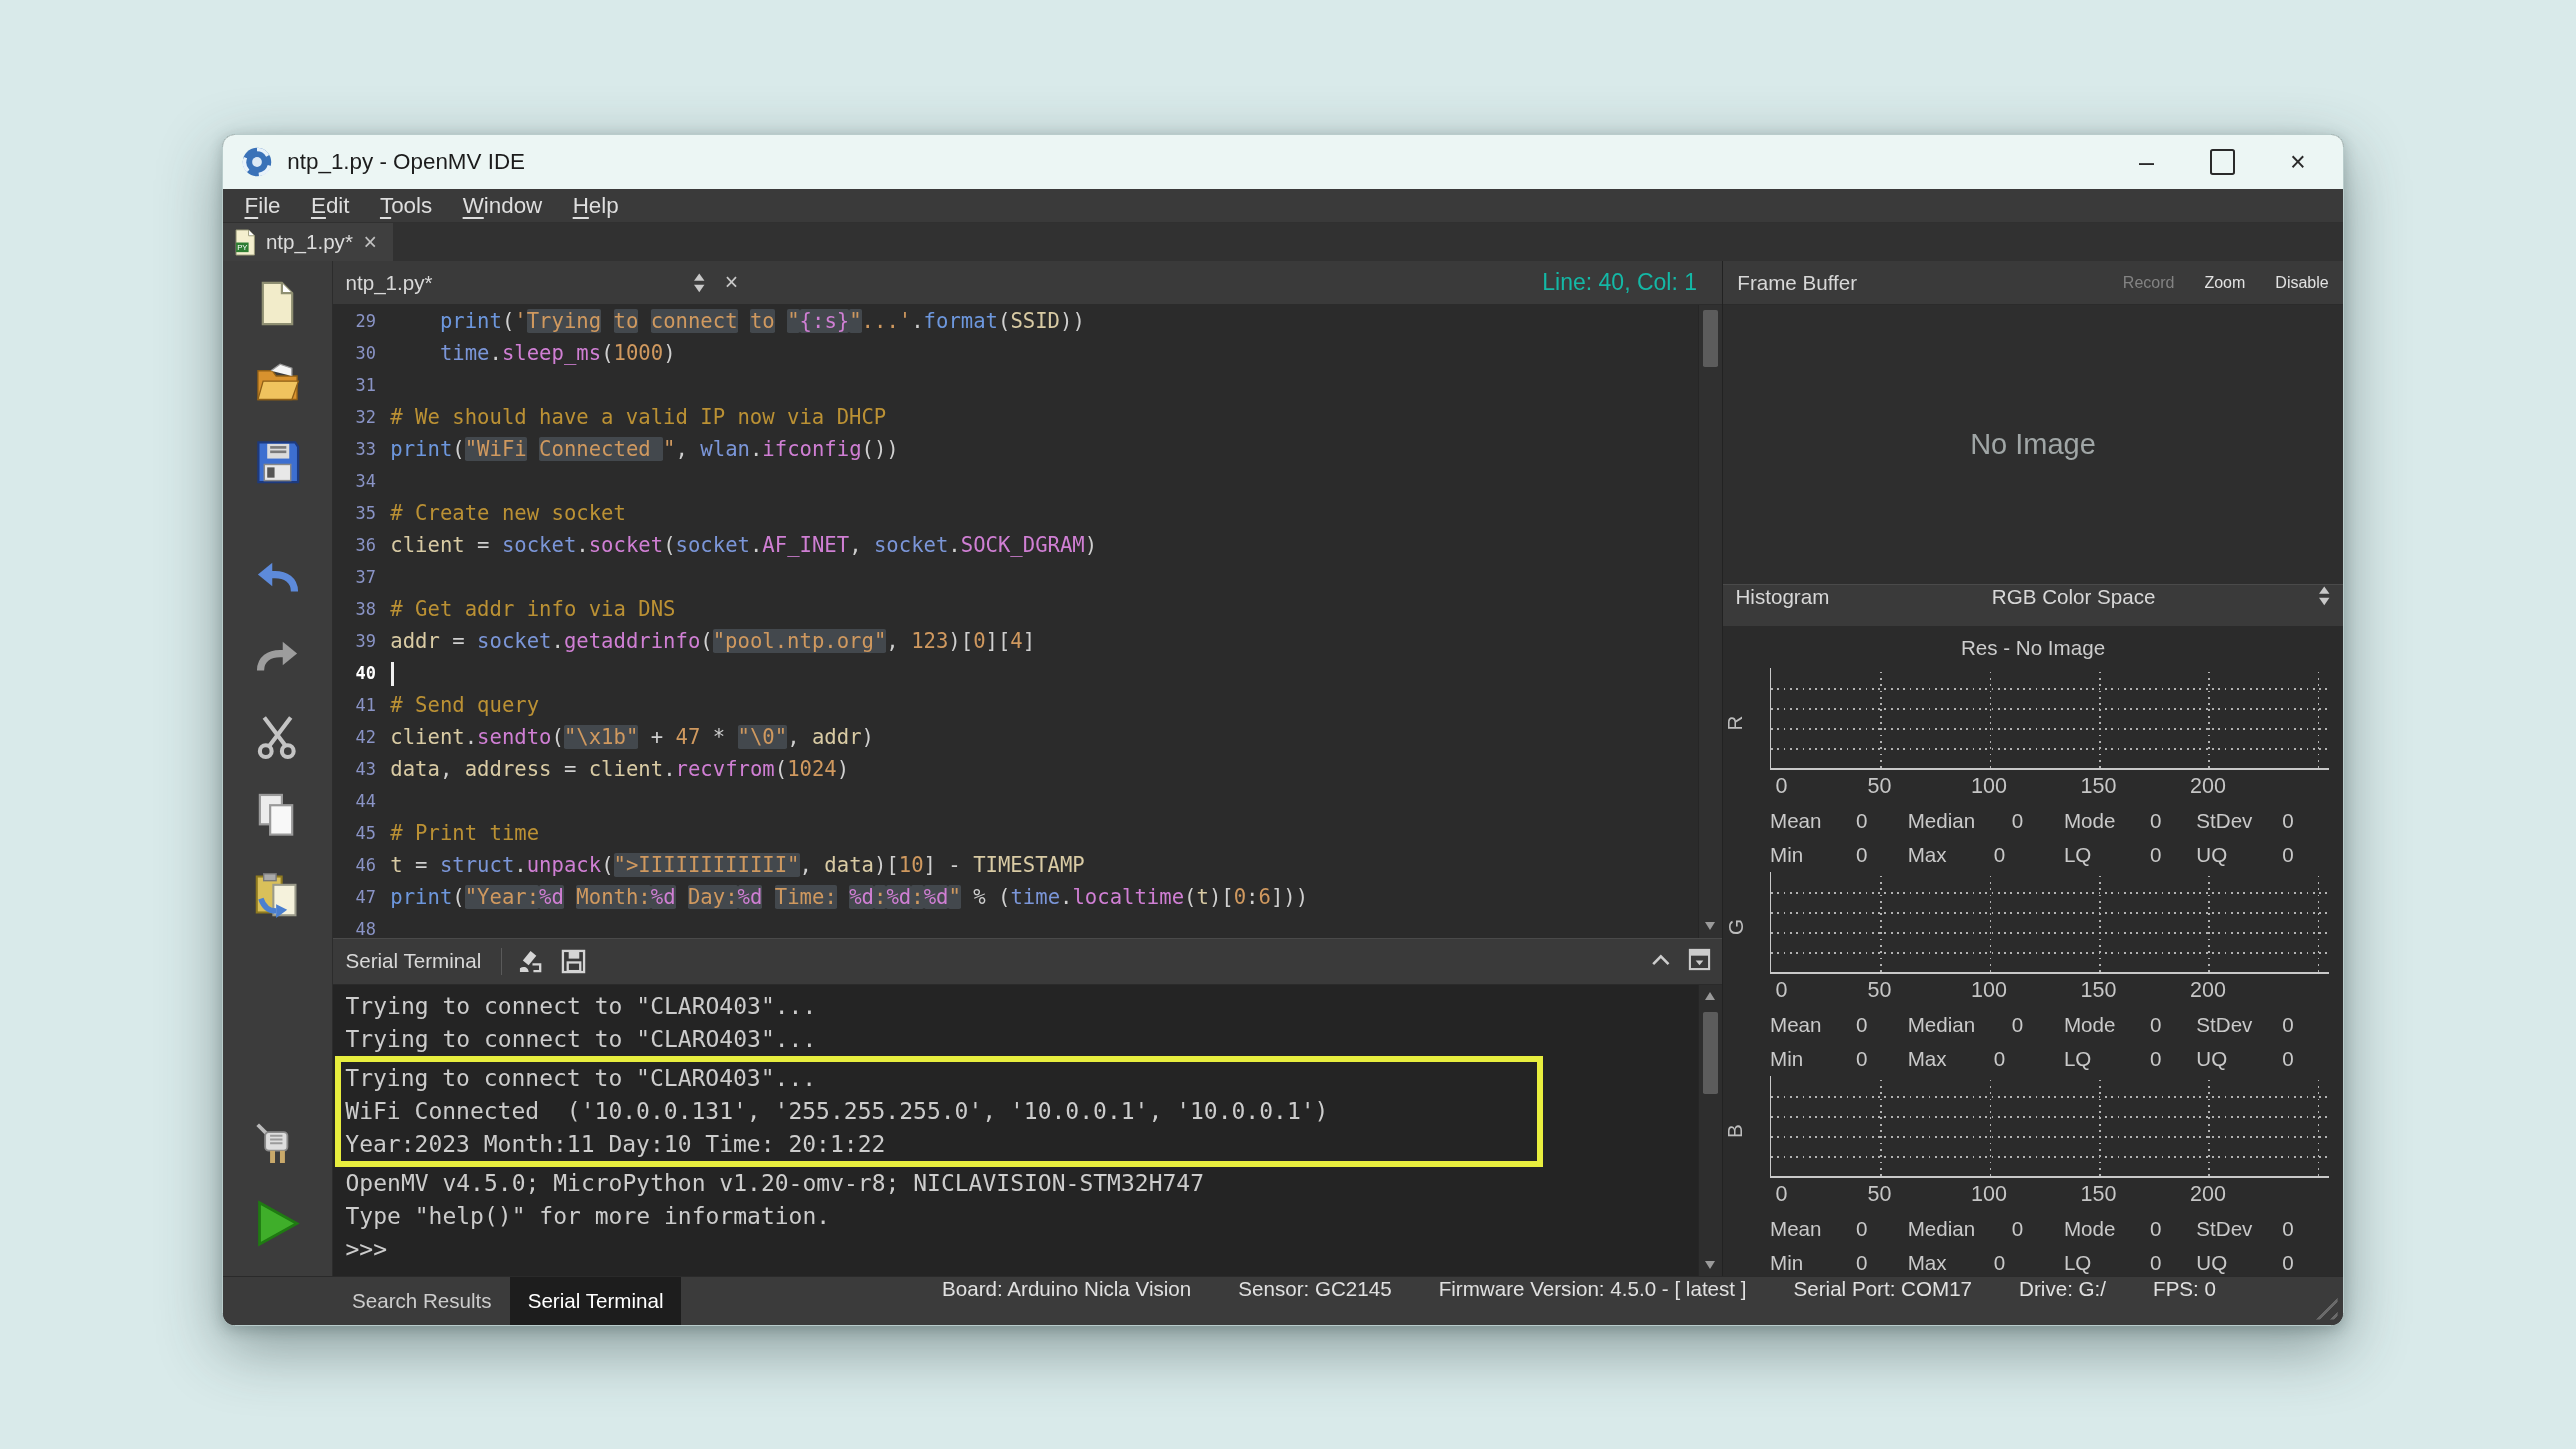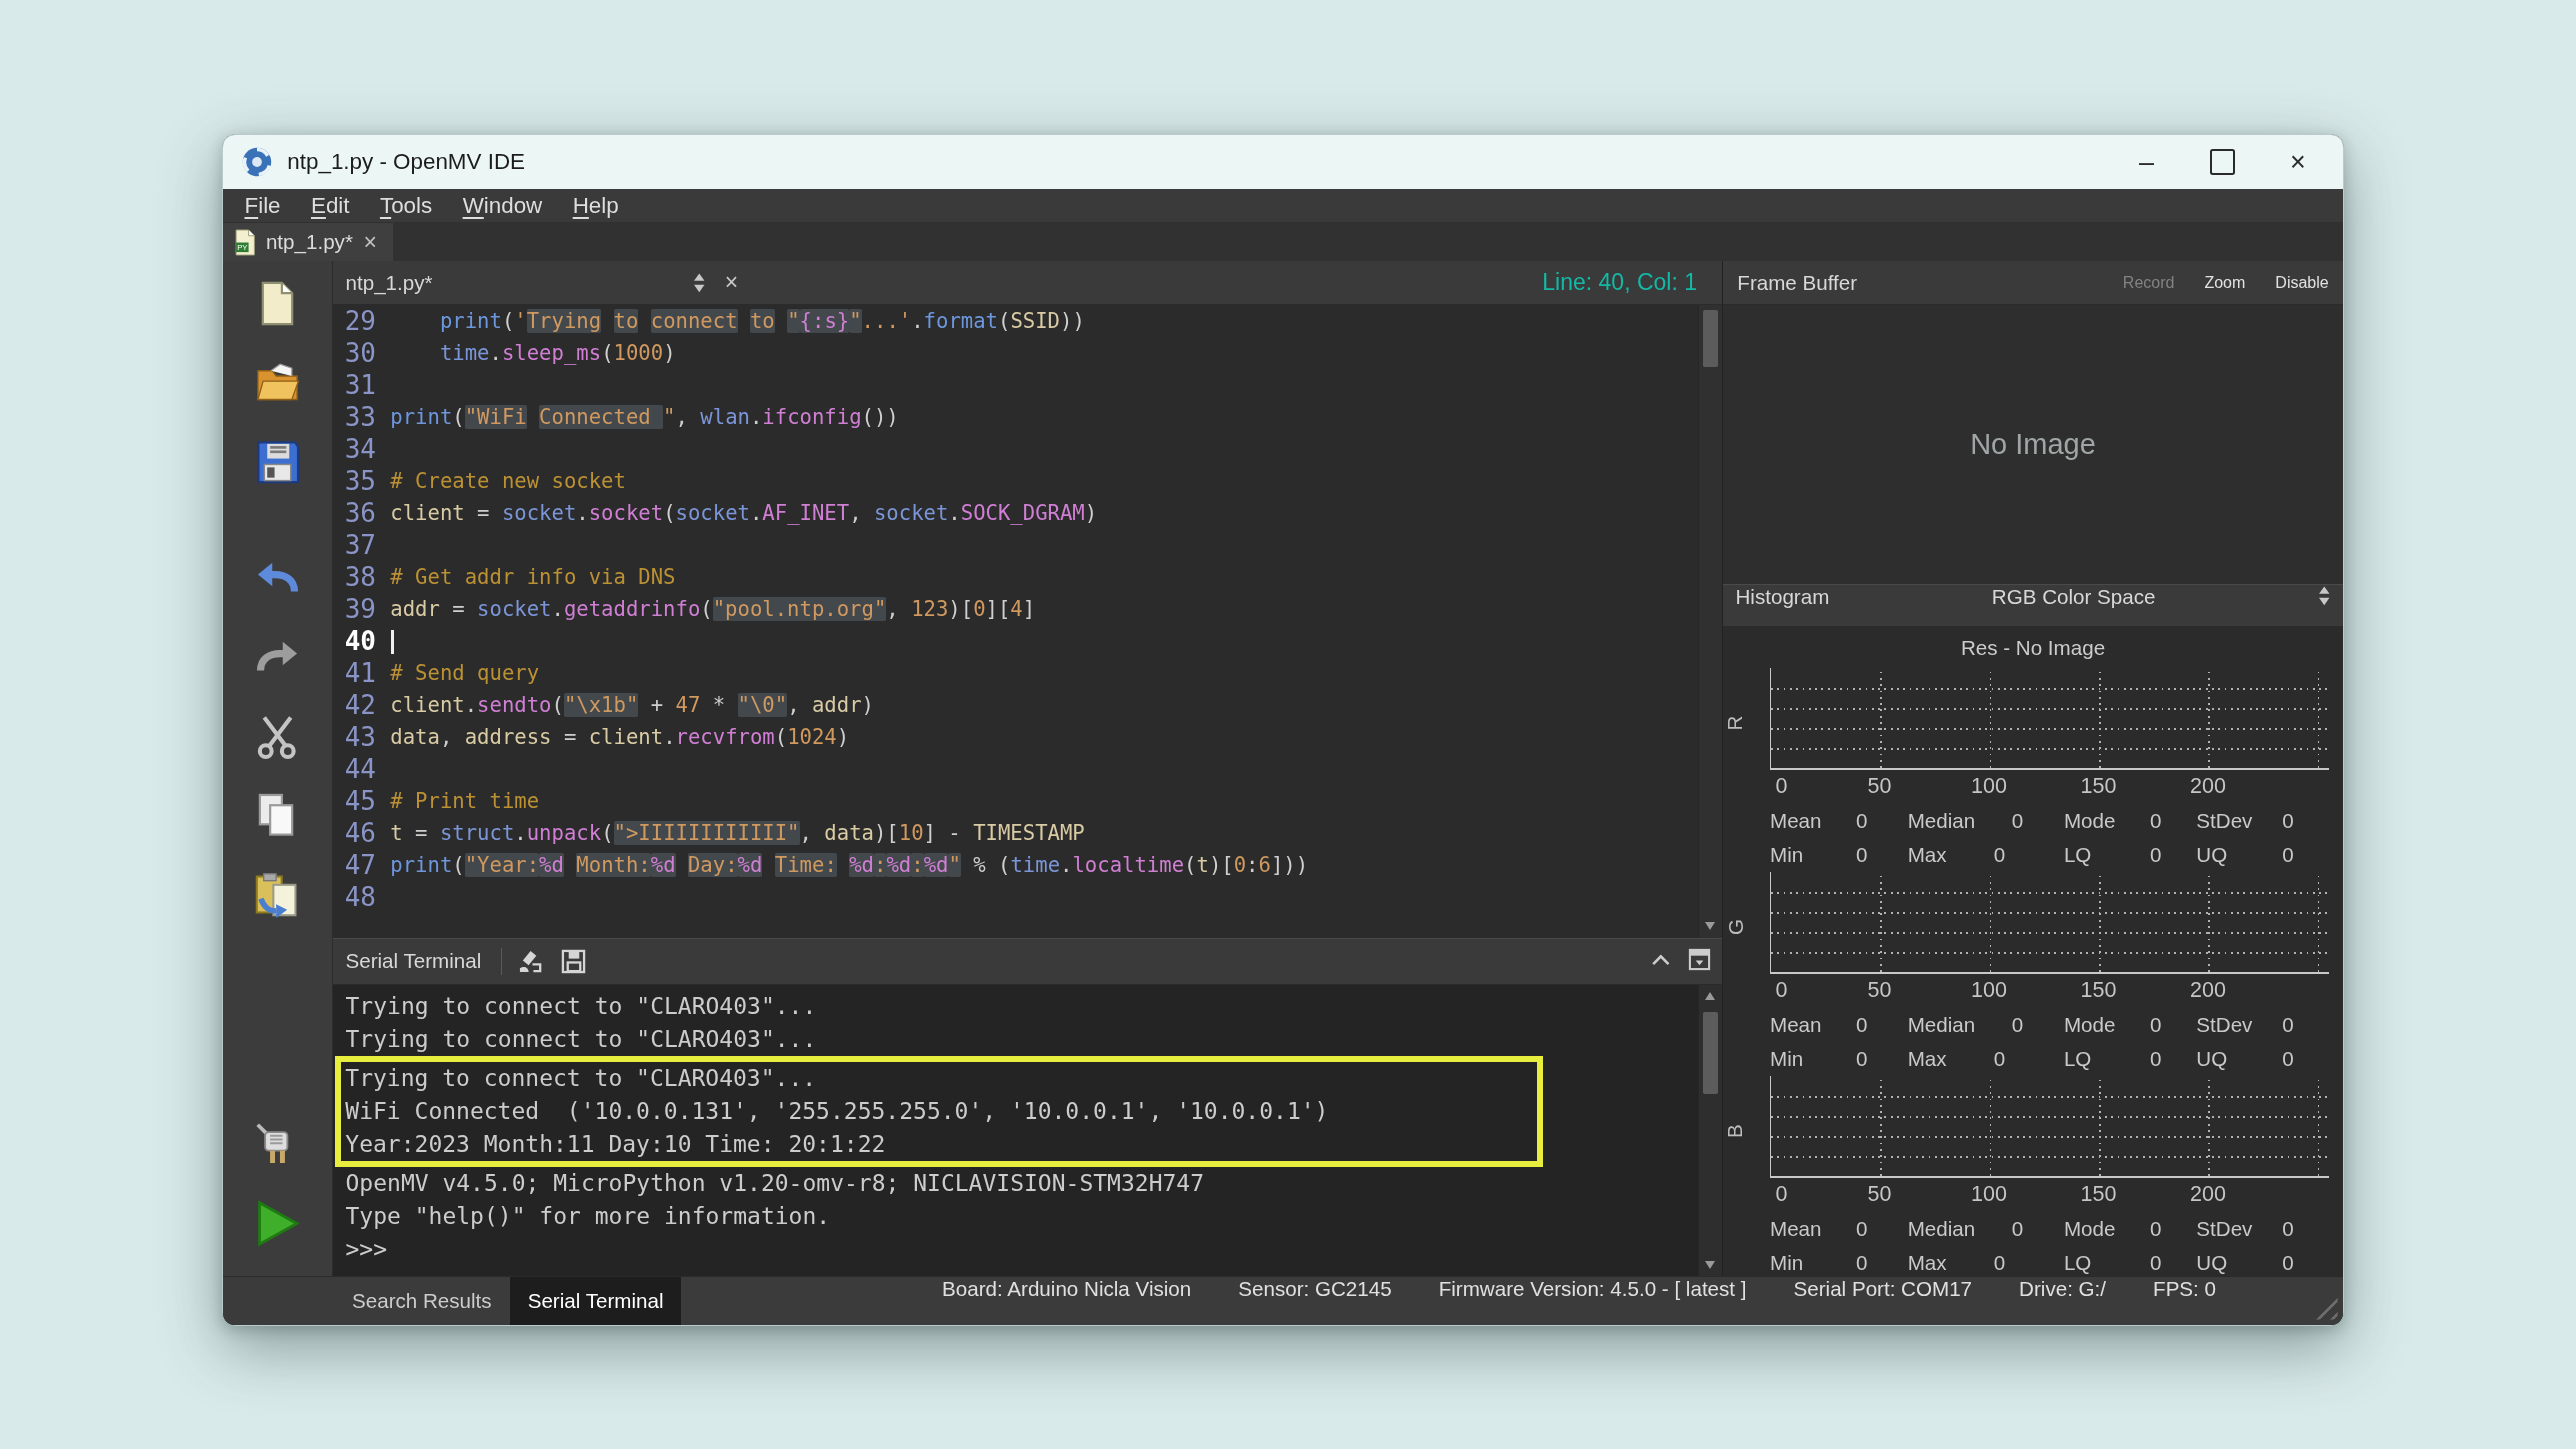--- a/index.html
+++ b/index.html
@@ -45,21 +45,21 @@
   .toolbar .spacer{margin-top:auto;}
   
   .editor-col{flex:1 1 auto;display:flex;flex-direction:column;min-width:0;border-right:1.8px solid #222;}
   .docbar{height:43px;background:#3a3a3a;border-bottom:0.9px solid #2b2b2b;display:flex;align-items:center;padding:0 25px 0 12.5px;flex:0 0 auto;}
   .docbar .doc-name{color:#d8d8d8;font-size:20.6px;width:347px;}
   .docbar .spin{margin-right:19.7px;}
   .docbar .doc-close{color:#c8c8c8;font-size:23px;}
   .docbar .cursor-pos{margin-left:auto;color:#14b8a6;font-size:23px;}
   .code-area{flex:1 1 auto;background:#2b2b2b;position:relative;overflow:hidden;font-family:"DejaVu Sans Mono",monospace;font-size:20.6px;}
   .code-line{display:flex;height:32px;line-height:32px;white-space:pre;}
-  .gutter-num{flex:0 0 43px;text-align:right;padding-right:14.3px;color:#8a94c6;font-size:26px;}
+  .gutter-num{flex:0 0 43px;text-align:right;padding-right:14.3px;color:#8a94c6;font-size:17px;}
   .gutter-num.current{color:#ffffff;font-weight:bold;}
   .code-text{color:#cfcfcf;}
   .tok-kw{color:#6d97dd;} .tok-mod{color:#7b96d8;} .tok-meth{color:#d07fd4;}
   .tok-fmt{color:#d07fd4;} .tok-str{color:#d0995f;} .tok-num{color:#d0995f;}
   .tok-com{color:#bb9134;} .tok-id{color:#d9cba4;} .tok-pun{color:#cfcfcf;}
   .hl{background:#43484d;border-radius:1.8px;}
   .caret{display:inline-block;width:2.7px;height:24px;background:#efefef;vertical-align:middle;margin-left:0.9px;}
   .vscroll{position:absolute;top:0;right:0;width:23px;bottom:0;background:#303030;border-left:0.9px solid #262626;}
   .vscroll .thumb{position:absolute;left:3.6px;right:3.6px;background:#5c5c5c;border-radius:1.8px;}
   .arrow-up,.arrow-dn{position:absolute;left:6.3px;width:0;height:0;border-left:5.4px solid transparent;border-right:5.4px solid transparent;}
@@ -244,20 +244,21 @@
         </span>
         <span class="doc-close">×</span>
         <span class="cursor-pos">Line: 40, Col: 1</span>
       </div>
 
       <div class="code-area">
         <div>
             <div class="code-line"><span class="gutter-num">29</span><span class="code-text"><span class="tok-pun">    </span><span class="tok-kw">print</span><span class="tok-pun">(</span><span class="tok-str">'</span><span class="tok-str hl">Trying</span><span class="tok-str"> </span><span class="tok-str hl">to</span><span class="tok-str"> </span><span class="tok-str hl">connect</span><span class="tok-str"> </span><span class="tok-str hl">to</span><span class="tok-str"> </span><span class="tok-str hl">"</span><span class="tok-fmt hl">{:s}</span><span class="tok-str hl">"</span><span class="tok-str">...'</span><span class="tok-pun">.</span><span class="tok-kw">format</span><span class="tok-pun">(</span><span class="tok-id">SSID</span><span class="tok-pun">))</span></span></div>
             <div class="code-line"><span class="gutter-num">30</span><span class="code-text"><span class="tok-pun">    </span><span class="tok-mod">time</span><span class="tok-pun">.</span><span class="tok-meth">sleep_ms</span><span class="tok-pun">(</span><span class="tok-num">1000</span><span class="tok-pun">)</span></span></div>
             <div class="code-line"><span class="gutter-num">31</span><span class="code-text"></span></div>
+            <div class="code-line"><span class="gutter-num">32</span><span class="code-text"><span class="tok-com"># We should have a valid IP now via DHCP</span></span></div>
             <div class="code-line"><span class="gutter-num">33</span><span class="code-text"><span class="tok-kw">print</span><span class="tok-pun">(</span><span class="tok-str hl">"WiFi</span><span class="tok-str"> </span><span class="tok-str hl">Connected </span><span class="tok-str">"</span><span class="tok-pun">, </span><span class="tok-mod">wlan</span><span class="tok-pun">.</span><span class="tok-meth">ifconfig</span><span class="tok-pun">())</span></span></div>
             <div class="code-line"><span class="gutter-num">34</span><span class="code-text"></span></div>
             <div class="code-line"><span class="gutter-num">35</span><span class="code-text"><span class="tok-com"># Create new socket</span></span></div>
             <div class="code-line"><span class="gutter-num">36</span><span class="code-text"><span class="tok-id">client</span><span class="tok-pun"> = </span><span class="tok-mod">socket</span><span class="tok-pun">.</span><span class="tok-meth">socket</span><span class="tok-pun">(</span><span class="tok-mod">socket</span><span class="tok-pun">.</span><span class="tok-meth">AF_INET</span><span class="tok-pun">, </span><span class="tok-mod">socket</span><span class="tok-pun">.</span><span class="tok-meth">SOCK_DGRAM</span><span class="tok-pun">)</span></span></div>
             <div class="code-line"><span class="gutter-num">37</span><span class="code-text"></span></div>
             <div class="code-line"><span class="gutter-num">38</span><span class="code-text"><span class="tok-com"># Get addr info via DNS</span></span></div>
             <div class="code-line"><span class="gutter-num">39</span><span class="code-text"><span class="tok-id">addr</span><span class="tok-pun"> = </span><span class="tok-mod">socket</span><span class="tok-pun">.</span><span class="tok-meth">getaddrinfo</span><span class="tok-pun">(</span><span class="tok-str hl">"pool.ntp.org"</span><span class="tok-pun">, </span><span class="tok-num">123</span><span class="tok-pun">)[</span><span class="tok-num">0</span><span class="tok-pun">][</span><span class="tok-num">4</span><span class="tok-pun">]</span></span></div>
             <div class="code-line"><span class="gutter-num current">40</span><span class="code-text"><span class="caret"></span></span></div>
             <div class="code-line"><span class="gutter-num">41</span><span class="code-text"><span class="tok-com"># Send query</span></span></div>
             <div class="code-line"><span class="gutter-num">42</span><span class="code-text"><span class="tok-id">client</span><span class="tok-pun">.</span><span class="tok-meth">sendto</span><span class="tok-pun">(</span><span class="tok-str hl">"\x1b"</span><span class="tok-pun"> + </span><span class="tok-num">47</span><span class="tok-pun"> * </span><span class="tok-str hl">"\0"</span><span class="tok-pun">, </span><span class="tok-id">addr</span><span class="tok-pun">)</span></span></div>

